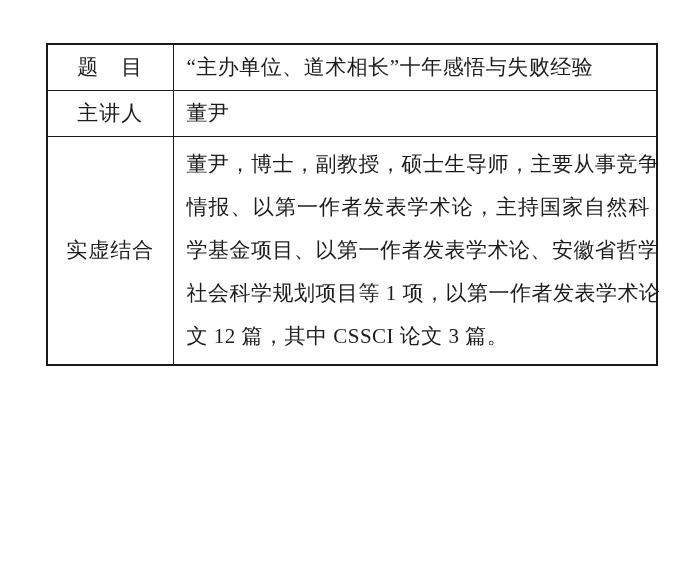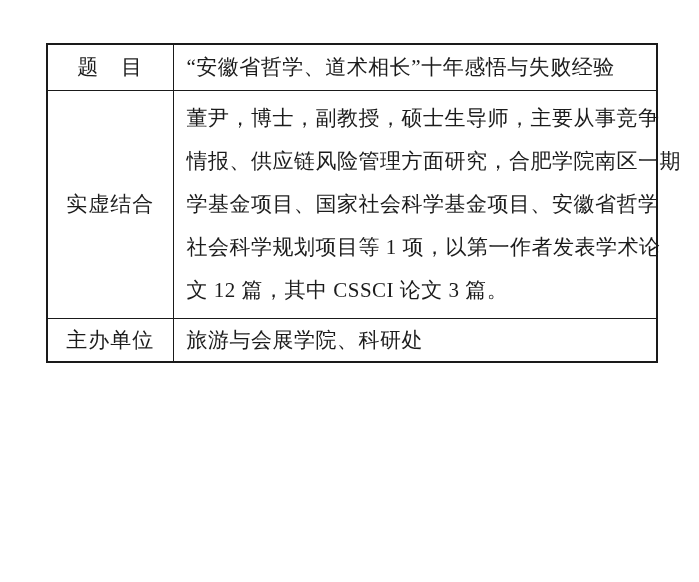--- a/index.html
+++ b/index.html
@@ -69,31 +69,31 @@
 
 <div class="page">
   <table class="info-table">
     <colgroup>
       <col class="c-label">
       <col class="c-value">
     </colgroup>
     <tbody>
       <tr class="r-std">
         <td class="label">题　目</td>
-        <td class="value">“安徽省哲学、道术相长”十年感悟与失败经验</td>
+        <td class="value">“主办单位、道术相长”十年感悟与失败经验</td>
+      </tr>
+      <tr class="r-std">
+        <td class="label">主讲人</td>
+        <td class="value">董尹</td>
       </tr>
       <tr class="r-bio">
         <td class="label">实虚结合</td>
         <td class="value bio-cell">
           <div class="bio-line">董尹，博士，副教授，硕士生导师，主要从事竞争</div>
-          <div class="bio-line">情报、供应链风险管理方面研究，合肥学院南区一期</div>
-          <div class="bio-line">学基金项目、国家社会科学基金项目、安徽省哲学</div>
+          <div class="bio-line">情报、以第一作者发表学术论，主持国家自然科</div>
+          <div class="bio-line">学基金项目、以第一作者发表学术论、安徽省哲学</div>
           <div class="bio-line">社会科学规划项目等 1 项，以第一作者发表学术论</div>
           <div class="bio-line last">文 12 篇，其中 CSSCI 论文 3 篇。</div>
         </td>
-      </tr>
-      <tr class="r-last">
-        <td class="label">主办单位</td>
-        <td class="value">旅游与会展学院、科研处</td>
       </tr>
     </tbody>
   </table>
 </div>
 
 </body></html>

